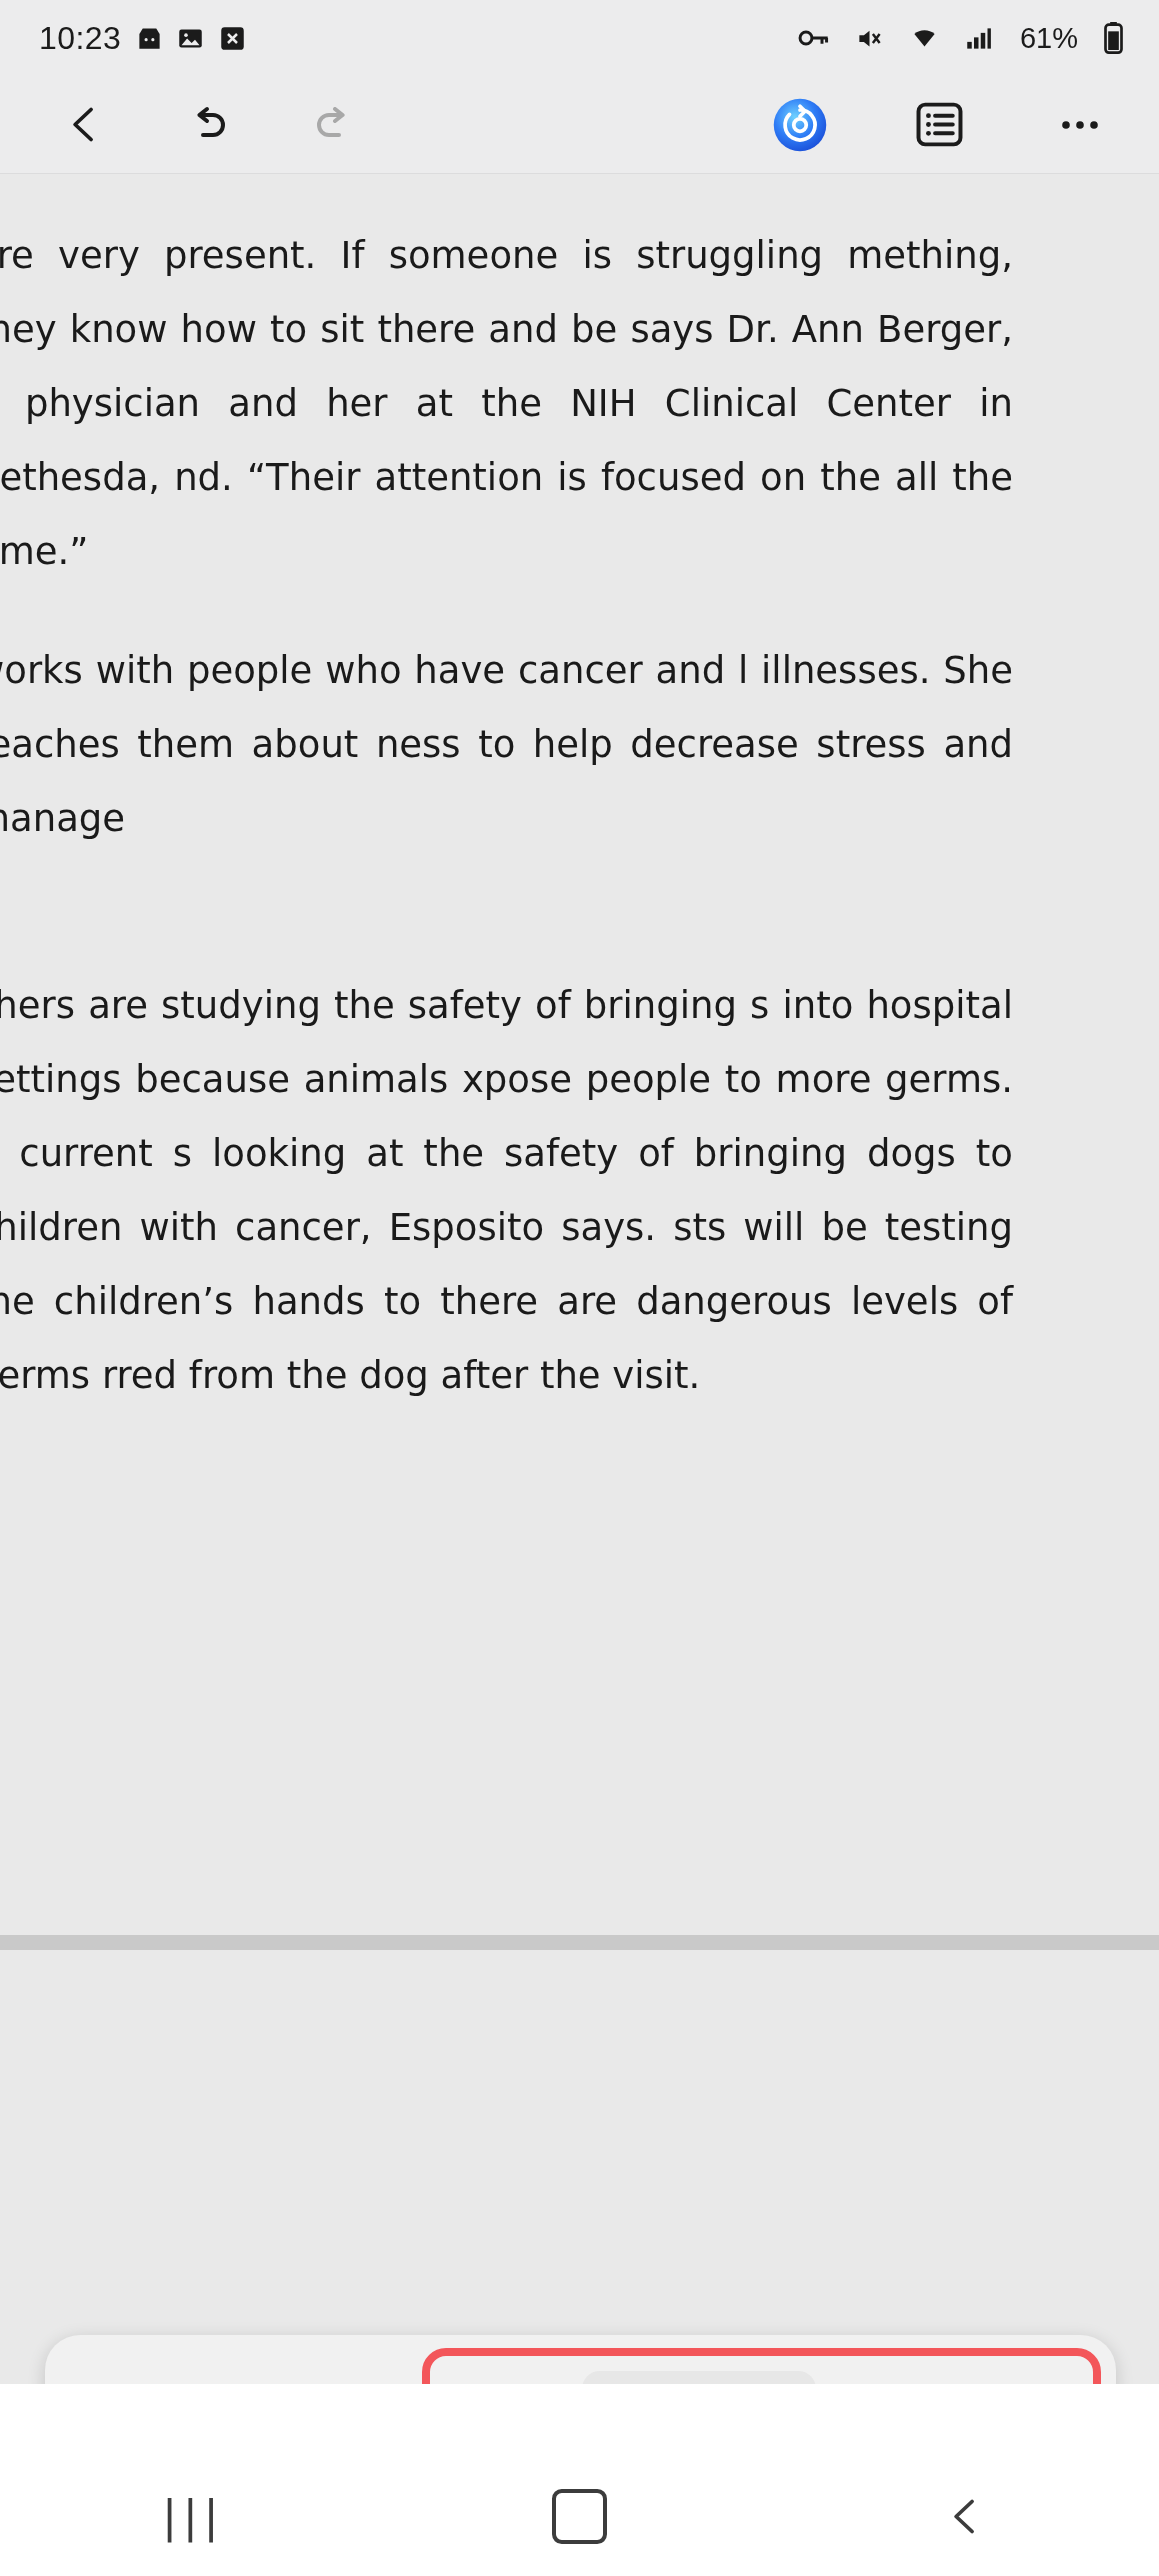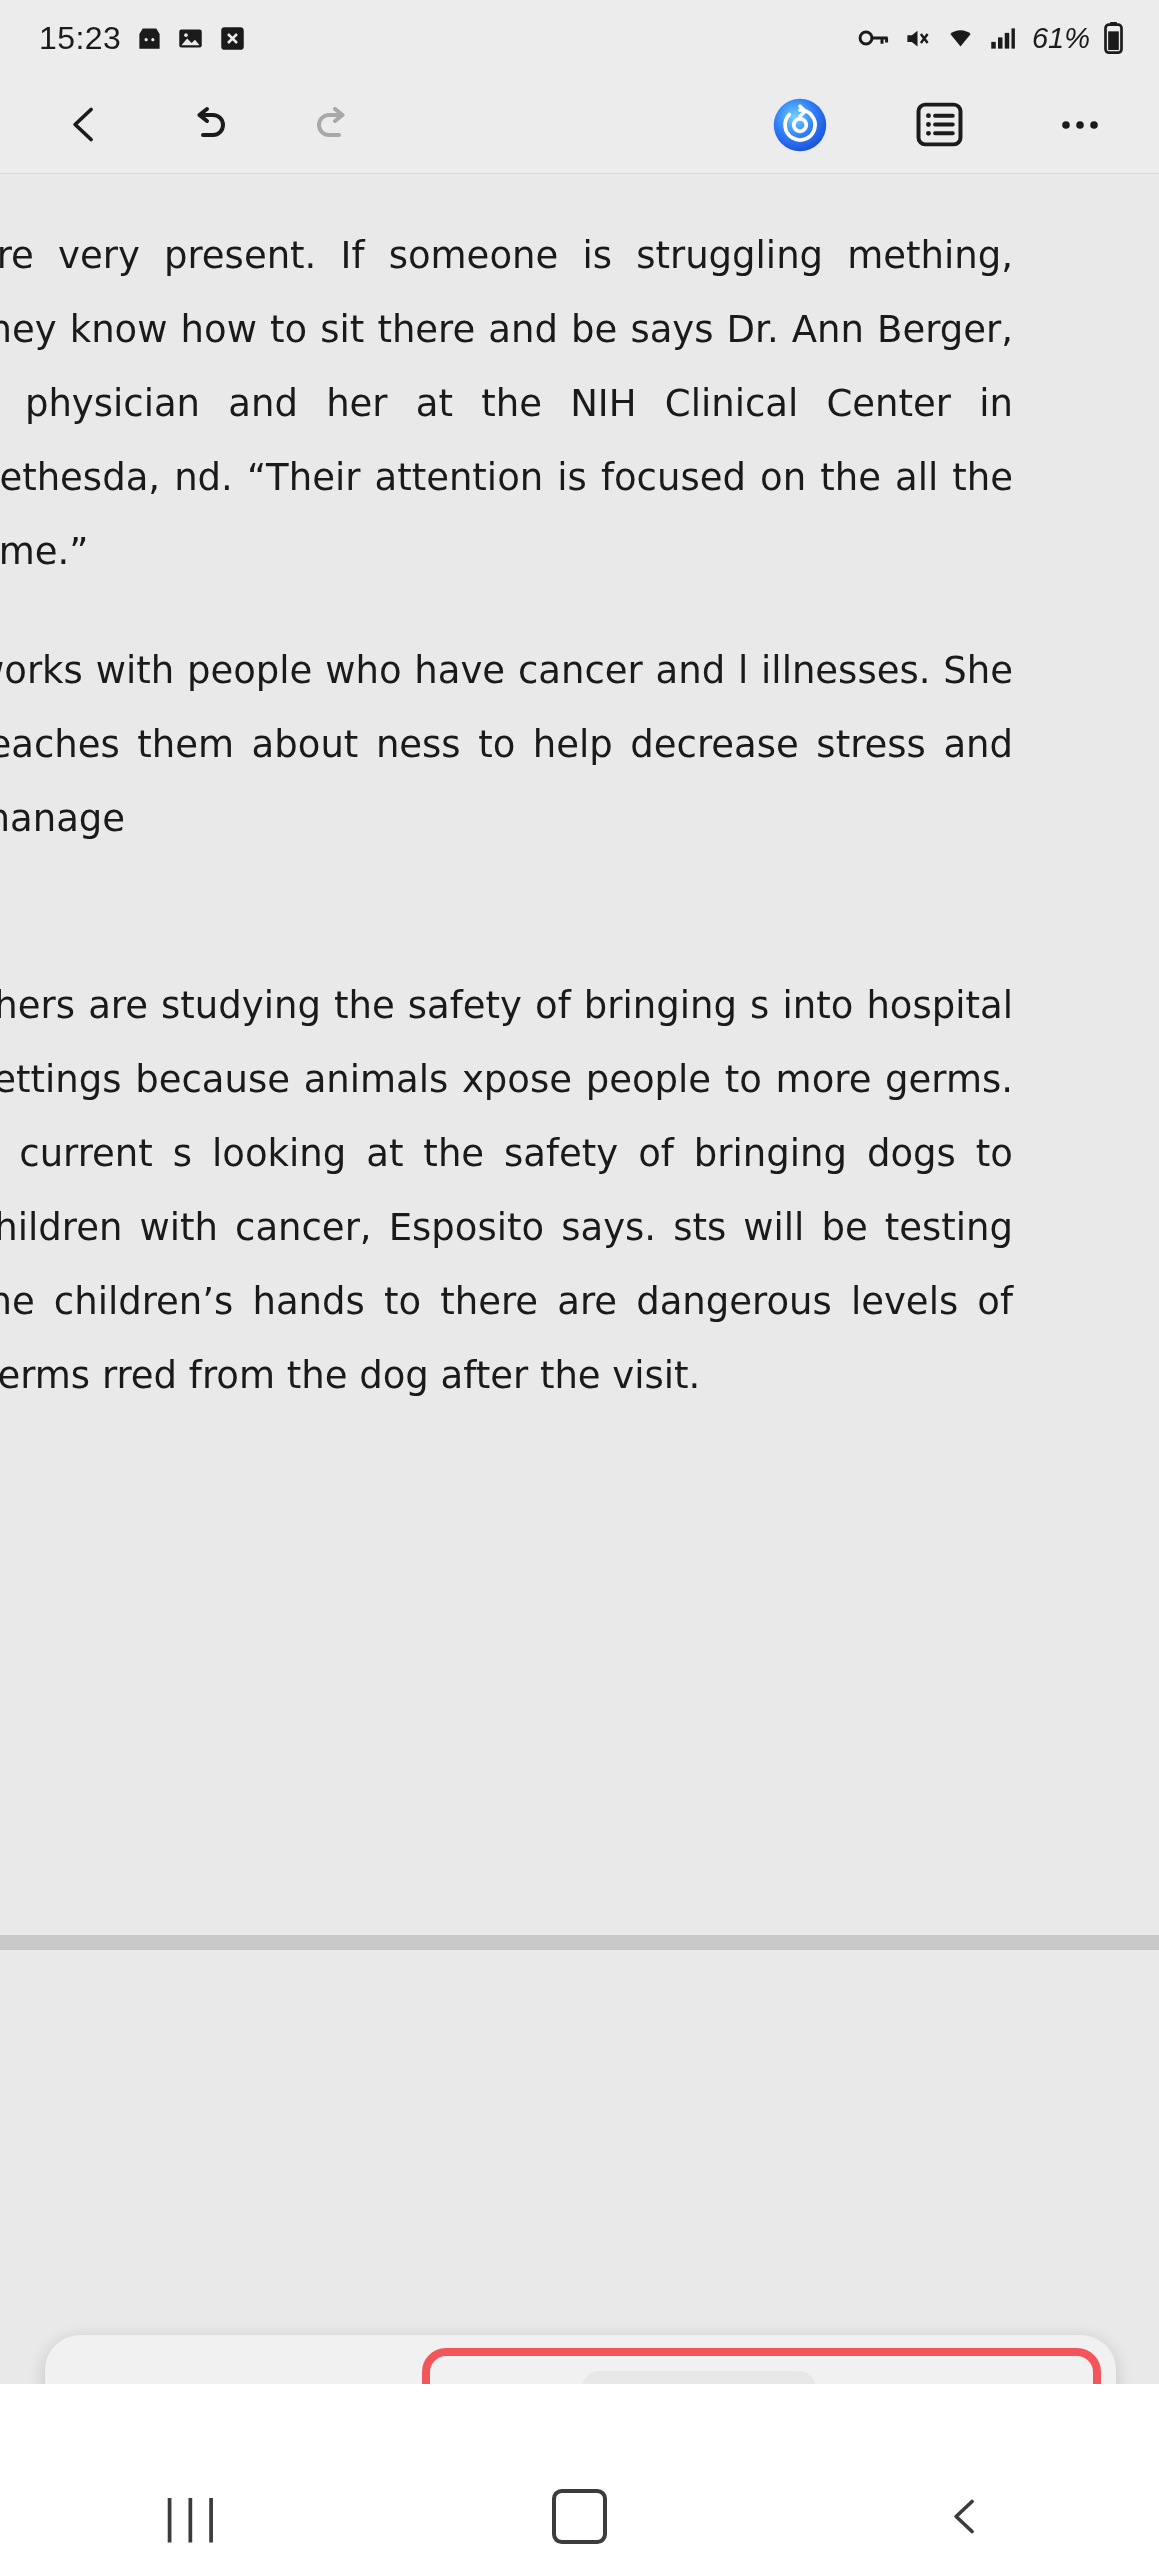--- a/index.html
+++ b/index.html
@@ -32,22 +32,21 @@
   }
   .status-time {
     font-size: 32px;
     color: #1b1b1b;
     font-weight: 400;
     letter-spacing: 0.4px;
   }
   .status-right {
     display: flex;
     align-items: center;
-    gap: 13px;
-    font-style: italic;
+    gap: 25px;
   }
   .status-battery-text {
     font-size: 29px;
     color: #1b1b1b;
     margin-left: 3.2px;
   }
   .sysicon {
     display: inline-flex;
     align-items: center;
     justify-content: center;
@@ -250,21 +249,21 @@
     height: 47px;
     border: 4px solid #3c3c3c;
     border-radius: 9.7px;
   }
 </style>
 </head>
 <body>
 
 <div class="status-bar">
   <div class="status-left">
-    <span class="status-time">15:23</span>
+    <span class="status-time">10:23</span>
     <span class="sysicon">
       <svg width="27" height="27" viewBox="0 0 24 24">
           <path d="M3 21V8l3-5h12l3 5v13z" fill="#1b1b1b"></path>
           <circle cx="9" cy="13" r="1.4" fill="#ececed"></circle>
           <circle cx="15" cy="13" r="1.4" fill="#ececed"></circle>
         </svg>
     </span>
     <span class="sysicon">
       <svg width="27" height="27" viewBox="0 0 24 24">
           <rect x="2" y="4" width="20" height="16" rx="2" fill="#1b1b1b"></rect>

